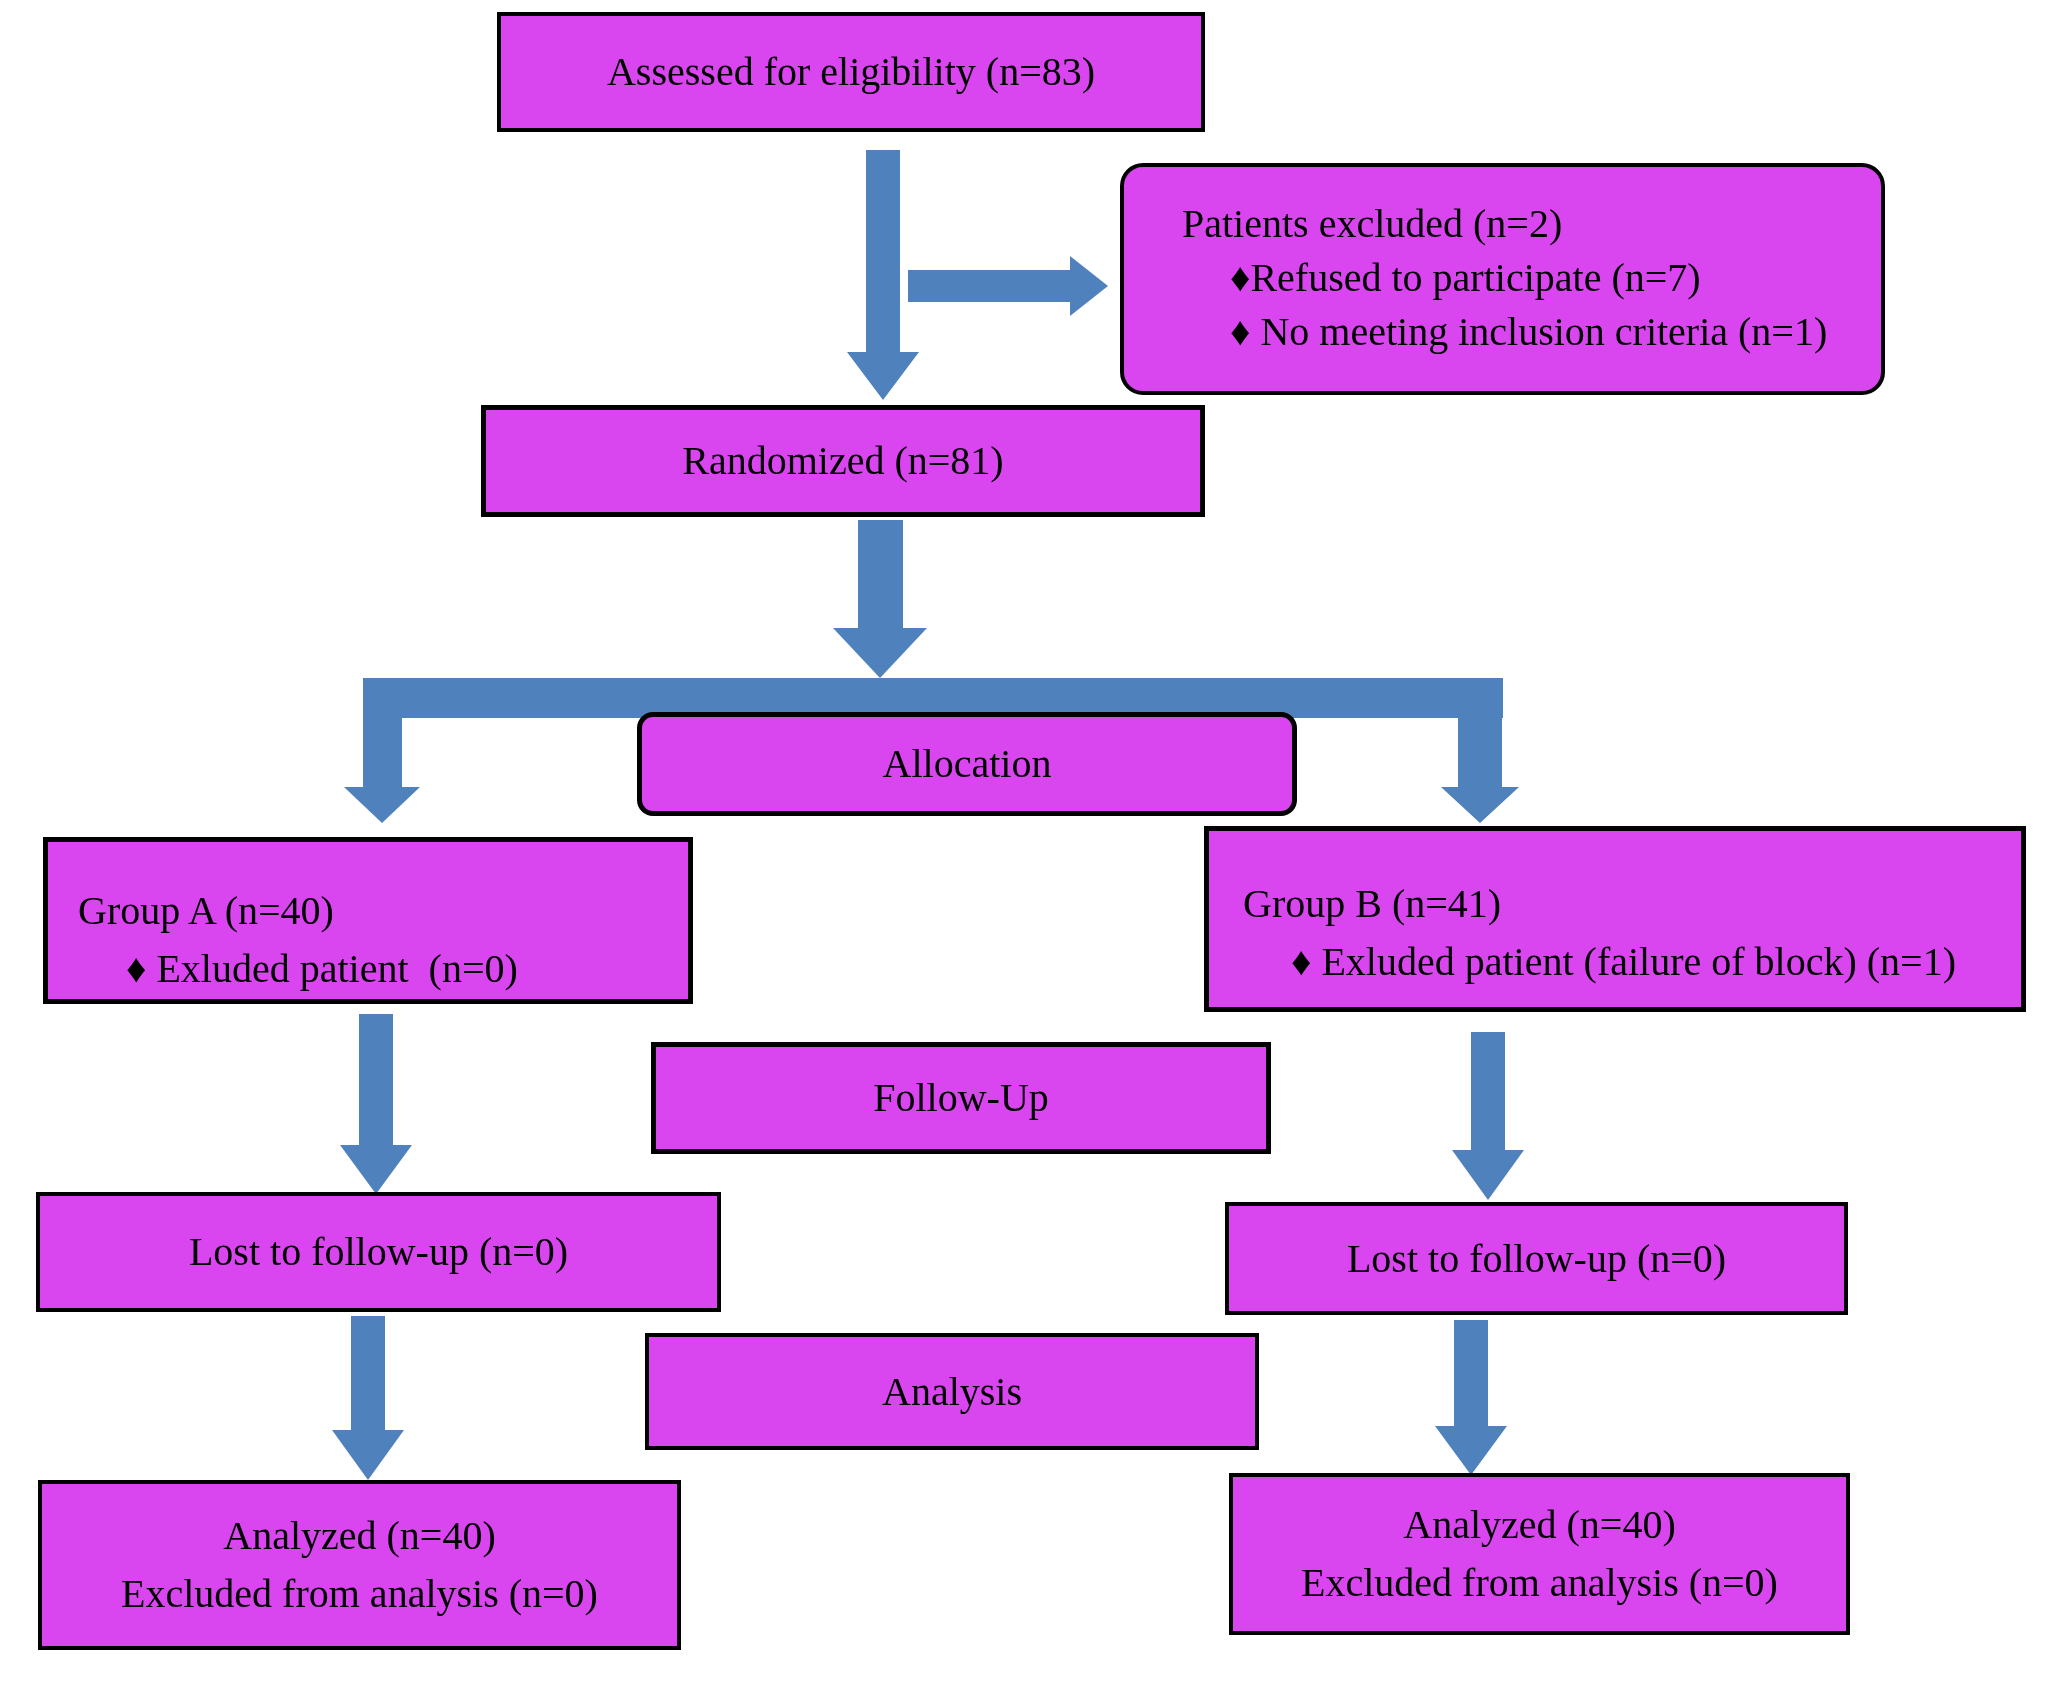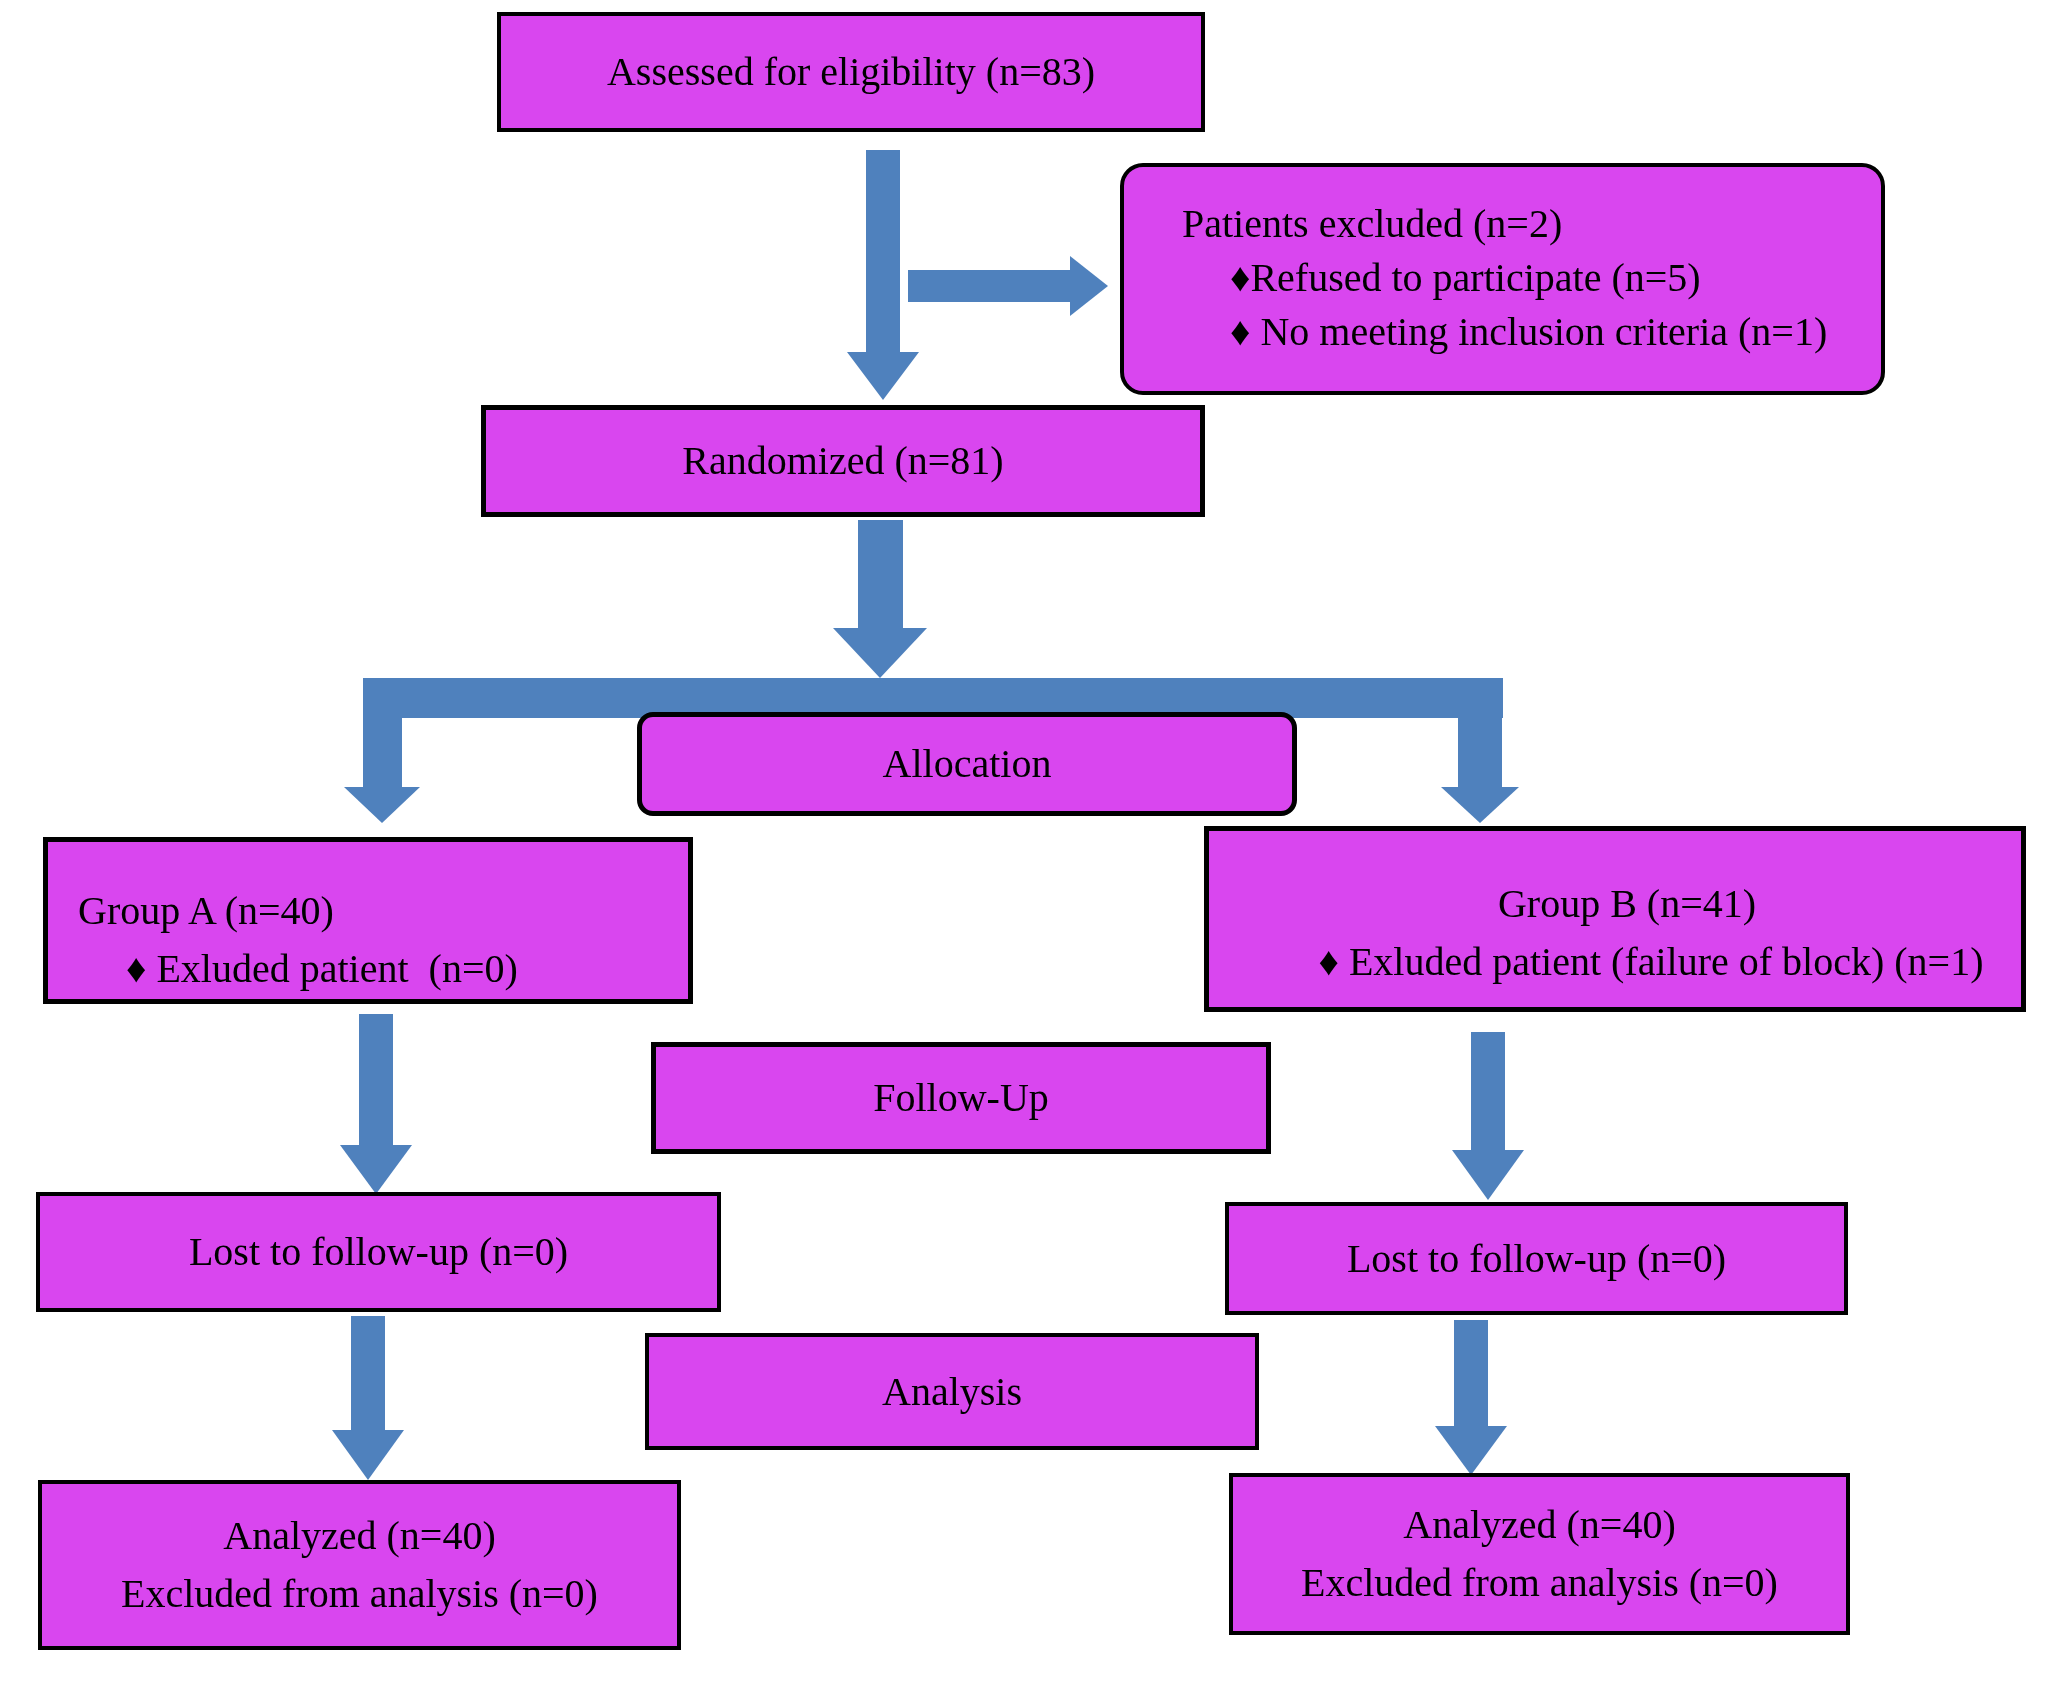--- a/index.html
+++ b/index.html
@@ -86,21 +86,21 @@
     text-align: center;
     line-height: 58px;
   }
   .node .title  { white-space: pre; }
   .node .bullet { white-space: pre; margin-left: 48px; }
   #box-assessed   { left: 497px;  top: 12px;   width: 708px; height: 120px; }
   #box-excluded   { left: 1120px; top: 163px;  width: 765px; height: 232px; padding: 30px 10px 0 58px; border-radius: 23px; }
   #box-randomized { left: 481px;  top: 405px;  width: 724px; height: 112px; border-width: 5px; }
   #box-allocation { left: 637px;  top: 712px;  width: 660px; height: 104px; border-width: 5px; border-radius: 16px; }
   #box-group-a    { left: 43px;   top: 837px;  width: 650px; height: 167px; border-width: 5px; padding: 40px 6px 0 30px; line-height: 58px; }
-  #box-group-b    { left: 1204px; top: 826px;  width: 822px; height: 186px; border-width: 5px; padding: 44px 10px 0 34px; line-height: 58px; text-align: center; }
+  #box-group-b    { left: 1204px; top: 826px;  width: 822px; height: 186px; border-width: 5px; padding: 44px 10px 0 34px; line-height: 58px; }
   #box-followup   { left: 651px;  top: 1042px; width: 620px; height: 112px; border-width: 5px; }
   #box-lost-a     { left: 36px;   top: 1192px; width: 685px; height: 120px; }
   #box-lost-b     { left: 1225px; top: 1202px; width: 623px; height: 113px; }
   #box-analysis   { left: 645px;  top: 1333px; width: 614px; height: 117px; }
   #box-analyzed-a { left: 38px;   top: 1480px; width: 643px; height: 170px; }
   #box-analyzed-b { left: 1229px; top: 1473px; width: 621px; height: 162px; }
 </style>
 </head>
 <body>
 
@@ -125,21 +125,21 @@
   <div class="tri-down" id="a4l-head"></div>
   <div class="shaft" id="a4r"></div>
   <div class="tri-down" id="a4r-head"></div>
 
   <div class="node center" id="box-assessed">
     <span>Assessed for eligibility (n=83)</span>
   </div>
 
   <div class="node" id="box-excluded">
     <div class="title">Patients excluded (n=2)</div>
-    <div class="bullet">♦Refused to participate (n=5)</div>
+    <div class="bullet">♦Refused to participate (n=7)</div>
     <div class="bullet">♦ No meeting inclusion criteria (n=1)</div>
   </div>
 
   <div class="node center" id="box-randomized">
     <span>Randomized (n=81)</span>
   </div>
 
   <div class="node center" id="box-allocation">
     <span>Allocation</span>
   </div>

